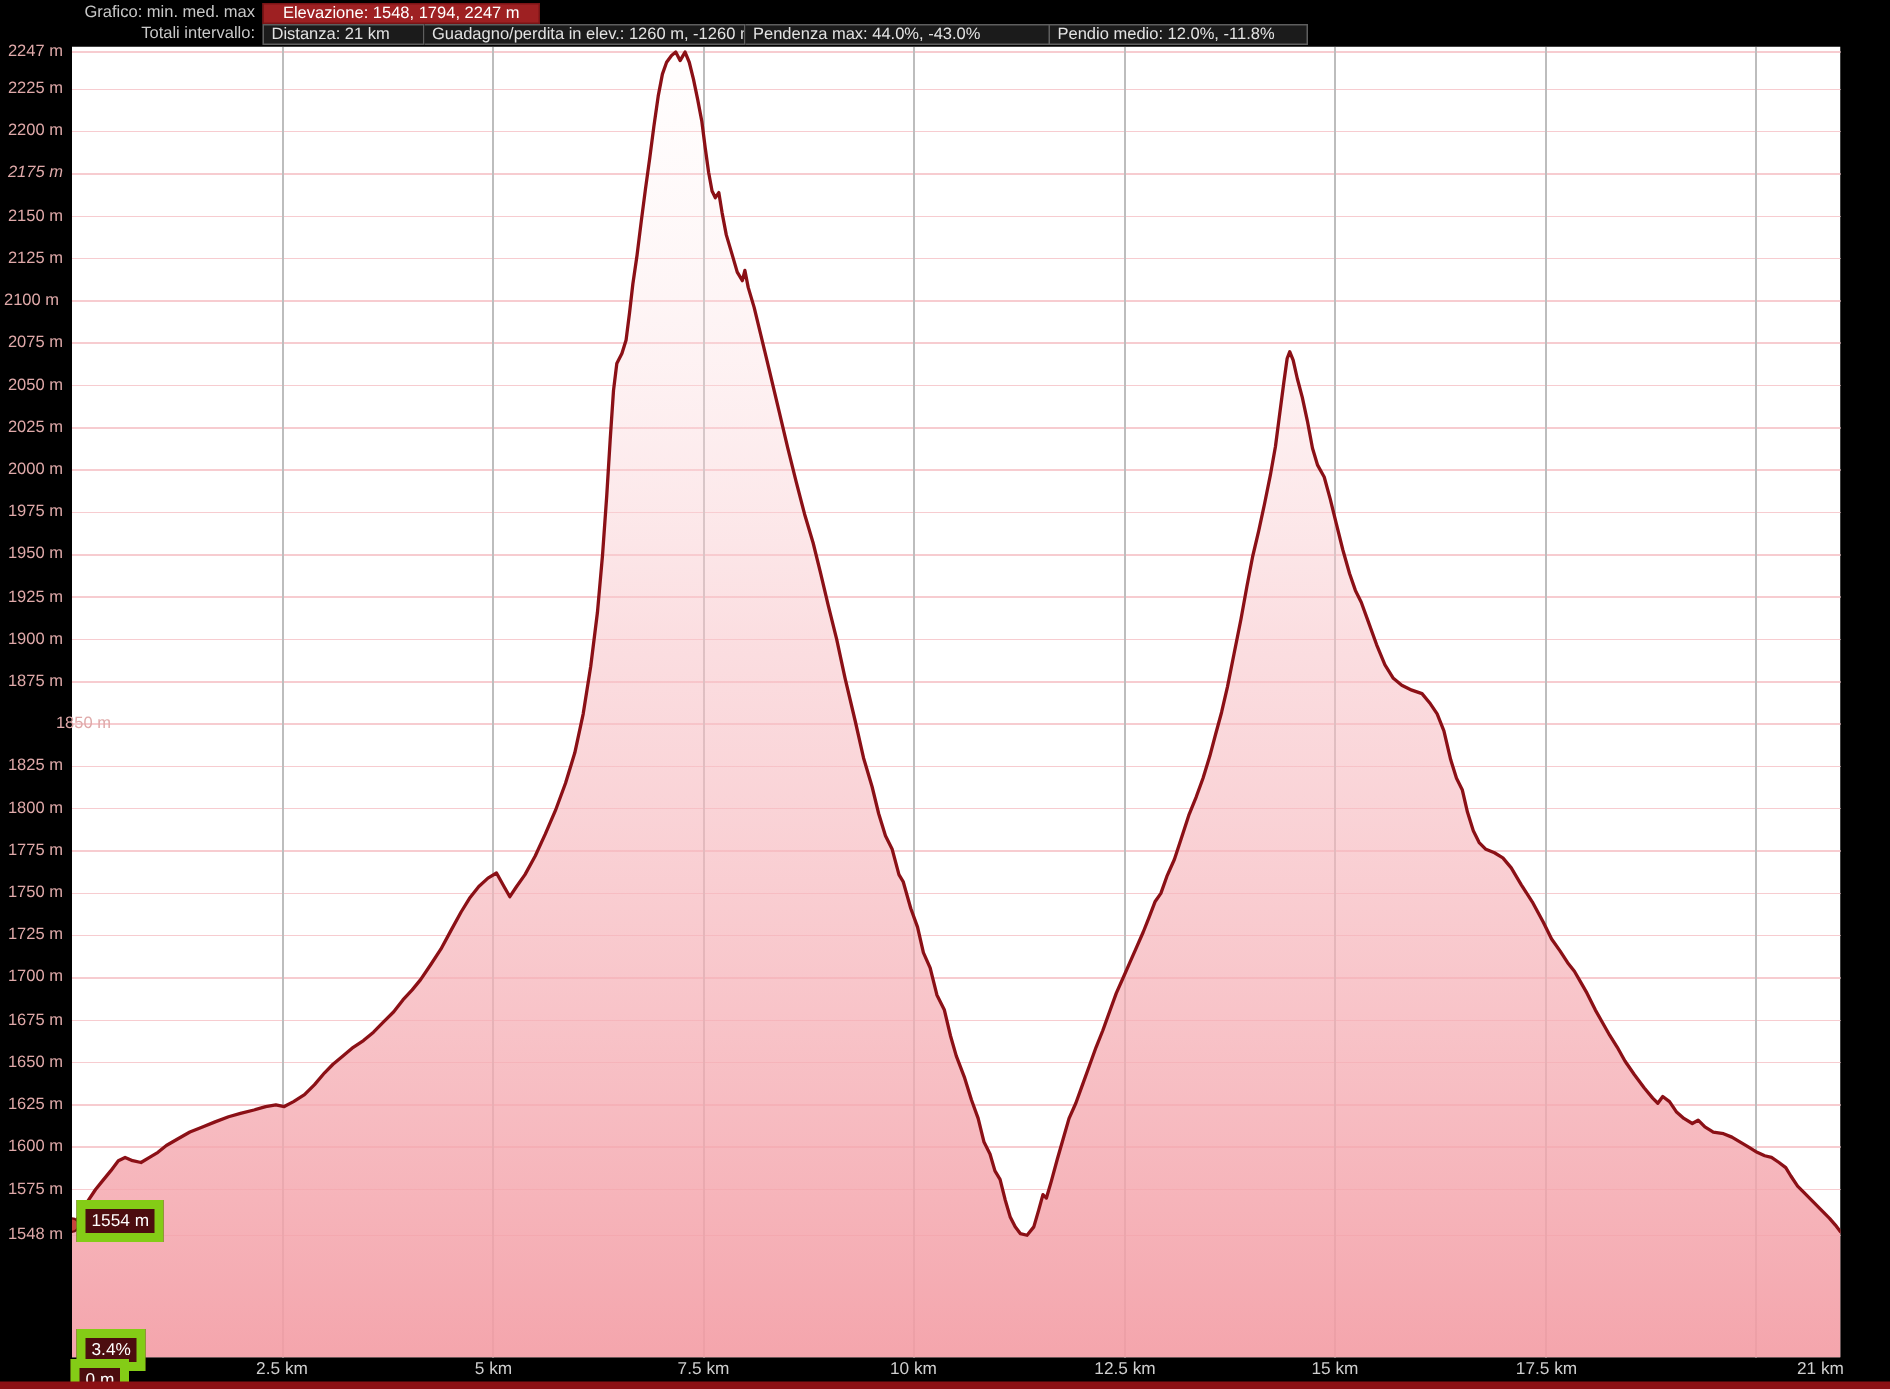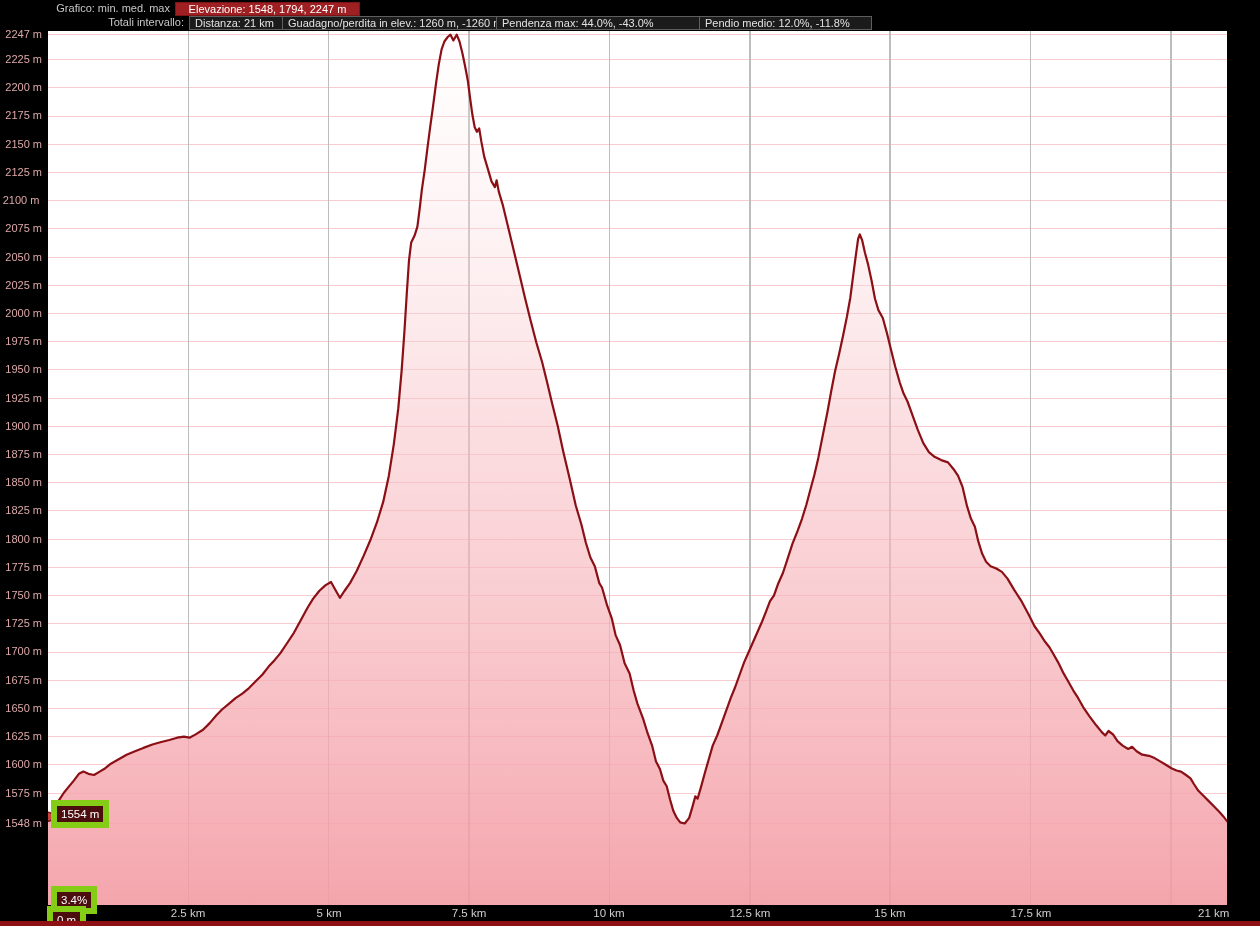--- a/index.html
+++ b/index.html
@@ -6,21 +6,21 @@
   .app{position:relative;width:1260px;height:926px;background:#000000;overflow:hidden;
        font-family:"Liberation Sans",sans-serif;}
   
   .hrow{position:absolute;display:flex;height:14px;font-size:11px;line-height:13px;white-space:nowrap;}
   .row1{top:2px;left:0;width:360px;}
   .row2{top:16px;left:0;width:872px;}
   .hlabel{flex:1;text-align:right;color:#c8c8c8;padding-right:5px;}
   .elevbox{width:185px;box-sizing:border-box;background:#9e2022;color:#ffffff;padding:0 5px;border:1px solid #7a1416;text-align:center;}
   .stat{box-sizing:border-box;background:#1b1b1b;color:#e3e3e3;padding:0 5px;border:1px solid #5e5e5e;border-left:none;overflow:hidden;}
   .stat.first{border-left:1px solid #5e5e5e;}
-  .s1{width:94px}.s2{width:214px}.s3{width:203px}.s4{width:172px}
+  .s1{width:108px}.s2{width:214px}.s3{width:203px}.s4{width:172px}
   
   #plot{position:absolute;left:48px;top:31px;width:1179px;height:874px;}
   .ylab{position:absolute;left:0;width:42px;text-align:right;font-size:11px;color:#dfa9a9;white-space:nowrap;}
   .xlab{position:absolute;top:907px;font-size:11.5px;color:#cfcfcf;white-space:nowrap;}
   .badge{position:absolute;background:#4c0d0f;border:6px solid #84cc16;color:#ffffff;
          font-size:11.5px;line-height:14px;padding:1px 4px;white-space:nowrap;}
   .badge.elev{left:51px;top:800px;}
   .badge.slope{left:51px;top:886px;}
   .badge.dist{left:47px;top:906px;}
   .redbar{position:absolute;left:0;top:921px;width:1260px;height:5px;background:#8c1014;}
@@ -90,34 +90,34 @@
         <line x1="982.5" x2="982.5" y1="0" y2="874" stroke="#bdbdbd" stroke-width="1.4" shape-rendering="crispEdges"></line>
         <line x1="1122.9" x2="1122.9" y1="0" y2="874" stroke="#bdbdbd" stroke-width="1.4" shape-rendering="crispEdges"></line>
         <path d="M0,874 L0.0,785.7 L3.4,782.3 L6.7,775.6 L11.2,768.8 L15.7,762.0 L20.2,756.4 L25.8,749.6 L30.9,742.8 L35.4,740.6 L40.4,742.8 L46.0,744.0 L51.7,740.6 L57.3,737.2 L62.9,732.7 L70.7,728.2 L78.6,723.7 L87.0,720.3 L95.4,716.9 L104.4,713.5 L112.3,711.3 L121.3,709.0 L129.1,706.7 L135.9,705.6 L141.5,706.7 L147.7,703.4 L155.0,698.8 L161.7,692.1 L168.4,684.2 L174.0,678.5 L180.8,672.9 L187.5,667.2 L194.3,662.7 L201.0,657.1 L207.7,650.3 L214.5,643.5 L220.6,635.6 L226.8,628.9 L232.4,622.1 L239.2,612.0 L245.9,601.8 L252.6,589.4 L259.4,577.0 L265.0,567.9 L271.2,560.0 L277.3,554.4 L283.0,551.0 L288.0,560.0 L291.9,566.8 L296.4,560.0 L302.0,552.1 L308.8,539.7 L315.5,525.1 L322.3,509.3 L329.0,491.2 L335.2,470.9 L340.8,444.9 L345.8,413.3 L350.3,377.2 L353.7,338.9 L356.5,299.4 L358.8,262.1 L361.0,229.4 L363.2,211.4 L366.6,204.6 L369.4,195.6 L371.7,177.5 L373.9,158.3 L376.7,139.1 L379.5,116.6 L382.3,95.1 L385.1,74.8 L387.9,53.4 L390.8,33.1 L393.6,18.4 L396.4,10.5 L399.7,6.0 L402.5,3.7 L405.4,9.4 L408.7,3.7 L411.5,10.5 L414.3,21.8 L417.1,35.3 L419.9,50.0 L422.2,68.0 L424.4,83.8 L426.7,96.3 L428.9,100.8 L431.2,97.4 L433.4,110.9 L436.2,125.6 L440.2,139.1 L443.5,150.4 L446.9,156.1 L448.6,149.3 L450.8,160.6 L454.8,174.1 L459.2,192.2 L464.9,215.9 L471.6,244.1 L477.2,267.8 L482.8,290.3 L488.4,311.8 L494.1,331.0 L499.1,351.3 L504.2,372.7 L509.8,395.3 L515.4,421.2 L522.1,449.5 L527.7,474.3 L533.4,493.5 L537.8,511.5 L542.3,526.2 L546.8,535.2 L551.3,552.1 L554.1,556.7 L559.2,574.7 L563.7,587.1 L567.6,604.1 L572.1,614.2 L576.6,632.3 L581.6,642.4 L585.6,659.3 L589.5,672.9 L595.1,687.6 L599.6,702.2 L604.1,714.6 L608.0,730.4 L612.0,738.3 L615.3,749.6 L618.7,755.3 L622.1,768.8 L625.4,780.1 L628.8,786.9 L632.2,791.4 L636.7,792.5 L641.2,786.9 L644.5,775.6 L647.3,765.4 L649.6,767.7 L652.9,756.4 L656.9,741.7 L660.8,728.2 L664.7,714.6 L669.2,704.5 L673.7,692.1 L678.2,679.7 L682.7,667.2 L687.2,656.0 L691.7,643.5 L696.2,631.1 L700.7,621.0 L705.2,610.8 L709.6,600.7 L714.1,590.5 L718.1,580.4 L722.0,570.2 L725.9,564.6 L729.9,553.3 L734.9,542.0 L739.4,528.4 L744.5,512.6 L749.5,500.2 L754.0,487.8 L758.5,473.2 L762.4,458.5 L766.4,443.8 L770.3,426.9 L774.8,404.3 L779.3,381.8 L783.2,360.3 L787.1,340.0 L791.1,323.1 L795.0,305.0 L798.9,285.8 L802.3,266.7 L805.1,245.2 L807.9,223.8 L810.1,208.0 L811.8,203.5 L814.1,209.1 L816.9,221.5 L820.2,233.9 L823.6,249.7 L827.0,267.8 L830.4,279.1 L834.8,287.0 L838.8,301.6 L842.7,317.4 L847.2,335.5 L851.7,351.3 L855.6,362.6 L859.5,370.5 L864.0,382.9 L869.7,398.7 L875.3,412.2 L880.9,421.2 L886.5,425.8 L893.2,429.1 L900.0,431.4 L905.6,438.2 L910.1,444.9 L914.6,456.2 L919.1,475.4 L923.0,487.8 L926.9,495.7 L930.3,510.4 L934.2,522.8 L938.1,530.7 L942.6,535.2 L948.3,537.5 L953.9,540.9 L959.5,547.6 L966.2,558.9 L973.5,570.2 L980.8,583.7 L986.4,595.0 L992.0,602.9 L997.1,610.8 L1001.6,616.5 L1005.5,623.2 L1010.0,631.1 L1015.6,642.4 L1020.1,650.3 L1025.2,659.3 L1030.2,667.2 L1035.3,676.3 L1041.5,685.3 L1048.2,694.3 L1053.8,701.1 L1057.2,704.5 L1060.5,700.0 L1065.0,703.4 L1069.5,710.1 L1074.6,714.6 L1080.2,718.0 L1084.1,715.8 L1088.6,720.3 L1094.2,723.7 L1101.0,724.8 L1106.6,727.1 L1112.2,730.4 L1117.8,733.8 L1123.4,737.2 L1128.5,739.5 L1133.0,740.6 L1138.0,744.0 L1142.5,747.4 L1145.9,753.0 L1150.4,759.8 L1154.9,764.3 L1160.5,769.9 L1166.1,775.6 L1171.7,781.2 L1175.6,785.7 L1179.0,790.2 L1179,874 Z" fill="url(#ag)" stroke="none"></path>
         <path d="M0.0,785.7 L3.4,782.3 L6.7,775.6 L11.2,768.8 L15.7,762.0 L20.2,756.4 L25.8,749.6 L30.9,742.8 L35.4,740.6 L40.4,742.8 L46.0,744.0 L51.7,740.6 L57.3,737.2 L62.9,732.7 L70.7,728.2 L78.6,723.7 L87.0,720.3 L95.4,716.9 L104.4,713.5 L112.3,711.3 L121.3,709.0 L129.1,706.7 L135.9,705.6 L141.5,706.7 L147.7,703.4 L155.0,698.8 L161.7,692.1 L168.4,684.2 L174.0,678.5 L180.8,672.9 L187.5,667.2 L194.3,662.7 L201.0,657.1 L207.7,650.3 L214.5,643.5 L220.6,635.6 L226.8,628.9 L232.4,622.1 L239.2,612.0 L245.9,601.8 L252.6,589.4 L259.4,577.0 L265.0,567.9 L271.2,560.0 L277.3,554.4 L283.0,551.0 L288.0,560.0 L291.9,566.8 L296.4,560.0 L302.0,552.1 L308.8,539.7 L315.5,525.1 L322.3,509.3 L329.0,491.2 L335.2,470.9 L340.8,444.9 L345.8,413.3 L350.3,377.2 L353.7,338.9 L356.5,299.4 L358.8,262.1 L361.0,229.4 L363.2,211.4 L366.6,204.6 L369.4,195.6 L371.7,177.5 L373.9,158.3 L376.7,139.1 L379.5,116.6 L382.3,95.1 L385.1,74.8 L387.9,53.4 L390.8,33.1 L393.6,18.4 L396.4,10.5 L399.7,6.0 L402.5,3.7 L405.4,9.4 L408.7,3.7 L411.5,10.5 L414.3,21.8 L417.1,35.3 L419.9,50.0 L422.2,68.0 L424.4,83.8 L426.7,96.3 L428.9,100.8 L431.2,97.4 L433.4,110.9 L436.2,125.6 L440.2,139.1 L443.5,150.4 L446.9,156.1 L448.6,149.3 L450.8,160.6 L454.8,174.1 L459.2,192.2 L464.9,215.9 L471.6,244.1 L477.2,267.8 L482.8,290.3 L488.4,311.8 L494.1,331.0 L499.1,351.3 L504.2,372.7 L509.8,395.3 L515.4,421.2 L522.1,449.5 L527.7,474.3 L533.4,493.5 L537.8,511.5 L542.3,526.2 L546.8,535.2 L551.3,552.1 L554.1,556.7 L559.2,574.7 L563.7,587.1 L567.6,604.1 L572.1,614.2 L576.6,632.3 L581.6,642.4 L585.6,659.3 L589.5,672.9 L595.1,687.6 L599.6,702.2 L604.1,714.6 L608.0,730.4 L612.0,738.3 L615.3,749.6 L618.7,755.3 L622.1,768.8 L625.4,780.1 L628.8,786.9 L632.2,791.4 L636.7,792.5 L641.2,786.9 L644.5,775.6 L647.3,765.4 L649.6,767.7 L652.9,756.4 L656.9,741.7 L660.8,728.2 L664.7,714.6 L669.2,704.5 L673.7,692.1 L678.2,679.7 L682.7,667.2 L687.2,656.0 L691.7,643.5 L696.2,631.1 L700.7,621.0 L705.2,610.8 L709.6,600.7 L714.1,590.5 L718.1,580.4 L722.0,570.2 L725.9,564.6 L729.9,553.3 L734.9,542.0 L739.4,528.4 L744.5,512.6 L749.5,500.2 L754.0,487.8 L758.5,473.2 L762.4,458.5 L766.4,443.8 L770.3,426.9 L774.8,404.3 L779.3,381.8 L783.2,360.3 L787.1,340.0 L791.1,323.1 L795.0,305.0 L798.9,285.8 L802.3,266.7 L805.1,245.2 L807.9,223.8 L810.1,208.0 L811.8,203.5 L814.1,209.1 L816.9,221.5 L820.2,233.9 L823.6,249.7 L827.0,267.8 L830.4,279.1 L834.8,287.0 L838.8,301.6 L842.7,317.4 L847.2,335.5 L851.7,351.3 L855.6,362.6 L859.5,370.5 L864.0,382.9 L869.7,398.7 L875.3,412.2 L880.9,421.2 L886.5,425.8 L893.2,429.1 L900.0,431.4 L905.6,438.2 L910.1,444.9 L914.6,456.2 L919.1,475.4 L923.0,487.8 L926.9,495.7 L930.3,510.4 L934.2,522.8 L938.1,530.7 L942.6,535.2 L948.3,537.5 L953.9,540.9 L959.5,547.6 L966.2,558.9 L973.5,570.2 L980.8,583.7 L986.4,595.0 L992.0,602.9 L997.1,610.8 L1001.6,616.5 L1005.5,623.2 L1010.0,631.1 L1015.6,642.4 L1020.1,650.3 L1025.2,659.3 L1030.2,667.2 L1035.3,676.3 L1041.5,685.3 L1048.2,694.3 L1053.8,701.1 L1057.2,704.5 L1060.5,700.0 L1065.0,703.4 L1069.5,710.1 L1074.6,714.6 L1080.2,718.0 L1084.1,715.8 L1088.6,720.3 L1094.2,723.7 L1101.0,724.8 L1106.6,727.1 L1112.2,730.4 L1117.8,733.8 L1123.4,737.2 L1128.5,739.5 L1133.0,740.6 L1138.0,744.0 L1142.5,747.4 L1145.9,753.0 L1150.4,759.8 L1154.9,764.3 L1160.5,769.9 L1166.1,775.6 L1171.7,781.2 L1175.6,785.7 L1179.0,790.2" fill="none" stroke="#8b1016" stroke-width="2.2" stroke-linejoin="round" stroke-linecap="round"></path>
         <circle cx="0.0" cy="785.7" r="4.5" fill="#c8453e" stroke="#731013" stroke-width="1.5"></circle>
       </svg></div>
   <div id="ylabels">
       <div class="ylab" style="top: 28px;">2247 m</div>
       <div class="ylab" style="top: 53px;">2225 m</div>
       <div class="ylab" style="top: 81px;">2200 m</div>
-      <div class="ylab" style="top: 109px;">2175 m</div>
+      <div class="ylab" style="top: 109px; font-style: italic;">2175 m</div>
       <div class="ylab" style="top: 138px;">2150 m</div>
       <div class="ylab" style="top: 166px;">2125 m</div>
       <div class="ylab" style="top: 194px; text-align: center;">2100 m</div>
       <div class="ylab" style="top: 222px;">2075 m</div>
       <div class="ylab" style="top: 251px;">2050 m</div>
       <div class="ylab" style="top: 279px;">2025 m</div>
       <div class="ylab" style="top: 307px;">2000 m</div>
       <div class="ylab" style="top: 335px;">1975 m</div>
       <div class="ylab" style="top: 363px;">1950 m</div>
       <div class="ylab" style="top: 392px;">1925 m</div>
       <div class="ylab" style="top: 420px;">1900 m</div>
       <div class="ylab" style="top: 448px;">1875 m</div>
-      <div class="ylab" style="top: 476px;">1850 m</div>
+      <div class="ylab" style="top: 476px; padding-left: 32px;">1850 m</div>
       <div class="ylab" style="top: 504px;">1825 m</div>
       <div class="ylab" style="top: 533px;">1800 m</div>
       <div class="ylab" style="top: 561px;">1775 m</div>
       <div class="ylab" style="top: 589px;">1750 m</div>
       <div class="ylab" style="top: 617px;">1725 m</div>
       <div class="ylab" style="top: 645px;">1700 m</div>
       <div class="ylab" style="top: 674px;">1675 m</div>
       <div class="ylab" style="top: 702px;">1650 m</div>
       <div class="ylab" style="top: 730px;">1625 m</div>
       <div class="ylab" style="top: 758px;">1600 m</div>

